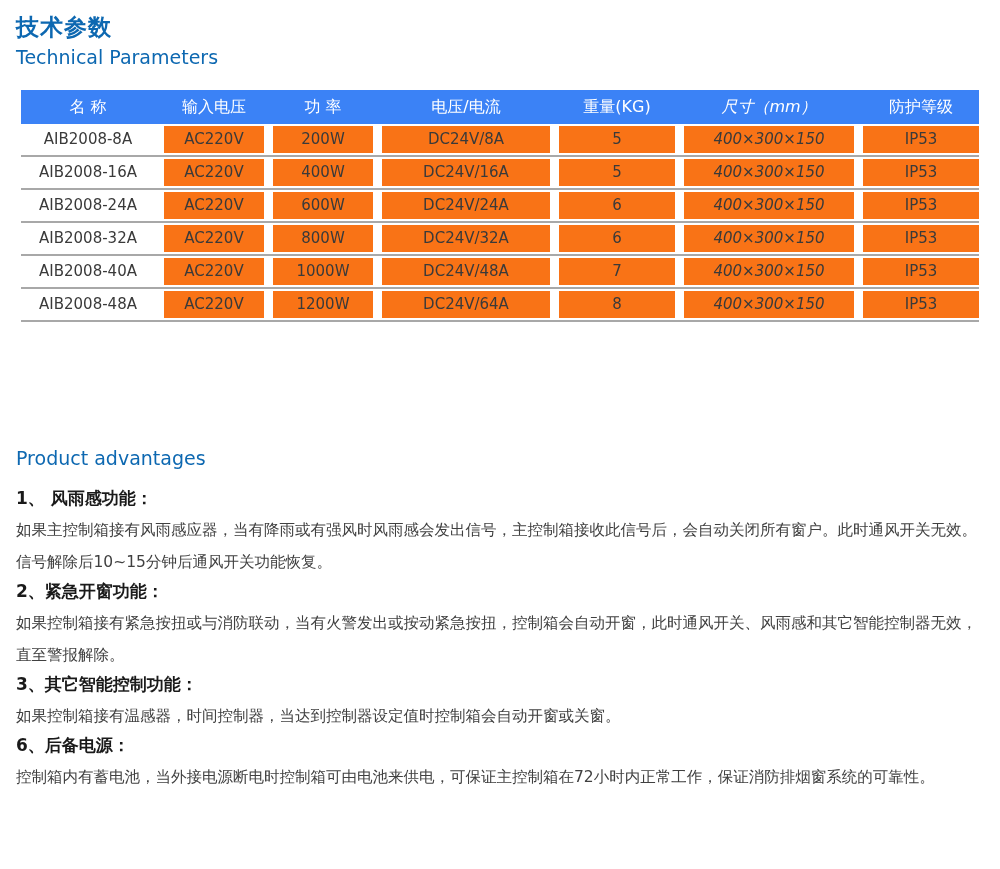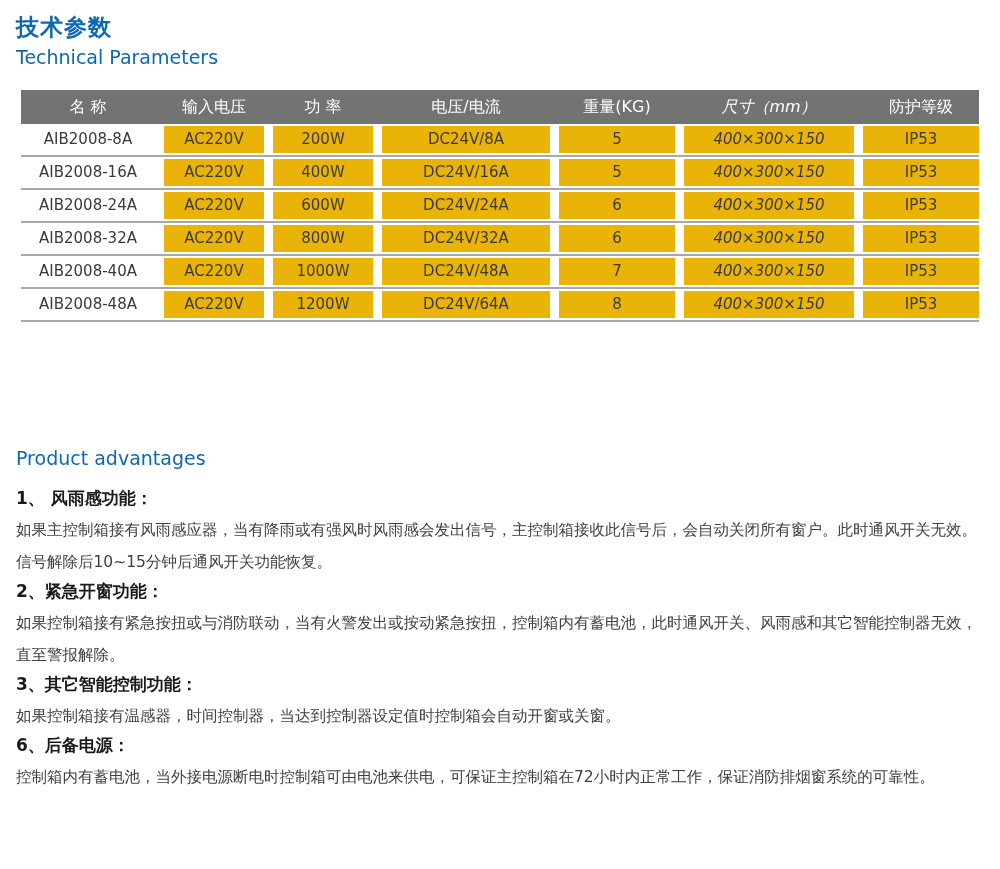--- a/index.html
+++ b/index.html
@@ -20,29 +20,29 @@
   .sec-title-en{
     color:#0d68b1;font-size:19px;font-weight:400;
     line-height:26px;margin-top:2px;
   }
   .tech-head{padding:12px 0 0 16px;}
 
   
   .ptable{margin:20px 0 0 21px;width:958px;}
   .thead{
     display:flex;align-items:center;
-    background:#737373;height:34px;
+    background:#3b82f6;height:34px;
   }
   .th{
     color:#ffffff;font-size:16px;text-align:center;
     flex:0 0 auto;
   }
   .trow{display:flex;margin-top:2px;}
   .td{
-    background:#eab308;color:#3a3a3a;font-size:15px;
+    background:#f97316;color:#3a3a3a;font-size:15px;
     text-align:center;height:27px;line-height:27px;
     flex:0 0 auto;white-space:nowrap;overflow:hidden;
   }
   .td.first{background:#ffffff;}
   .rowline{height:2px;background:#a8a8a8;margin-top:2px;}
   
   .col0{width:134px;}
   .col1{width:100px;margin-left:9px;}
   .col2{width:100px;margin-left:9px;}
   .col3{width:168px;margin-left:9px;}
@@ -153,21 +153,21 @@
     <div class="sec-title-en">Product advantages</div>
   </div>
 
   <div class="adv-list">
     <div class="adv-item">
       <div class="adv-item-heading">1、 风雨感功能：</div>
       <div class="adv-item-body">如果主控制箱接有风雨感应器，当有降雨或有强风时风雨感会发出信号，主控制箱接收此信号后，会自动关闭所有窗户。此时通风开关无效。信号解除后10~15分钟后通风开关功能恢复。</div>
     </div>
     <div class="adv-item">
       <div class="adv-item-heading">2、紧急开窗功能：</div>
-      <div class="adv-item-body">如果控制箱接有紧急按扭或与消防联动，当有火警发出或按动紧急按扭，控制箱内有蓄电池，此时通风开关、风雨感和其它智能控制器无效，直至警报解除。</div>
+      <div class="adv-item-body">如果控制箱接有紧急按扭或与消防联动，当有火警发出或按动紧急按扭，控制箱会自动开窗，此时通风开关、风雨感和其它智能控制器无效，直至警报解除。</div>
     </div>
     <div class="adv-item">
       <div class="adv-item-heading">3、其它智能控制功能：</div>
       <div class="adv-item-body">如果控制箱接有温感器，时间控制器，当达到控制器设定值时控制箱会自动开窗或关窗。</div>
     </div>
     <div class="adv-item">
       <div class="adv-item-heading">6、后备电源：</div>
       <div class="adv-item-body">控制箱内有蓄电池，当外接电源断电时控制箱可由电池来供电，可保证主控制箱在72小时内正常工作，保证消防排烟窗系统的可靠性。</div>
     </div>
   </div>

